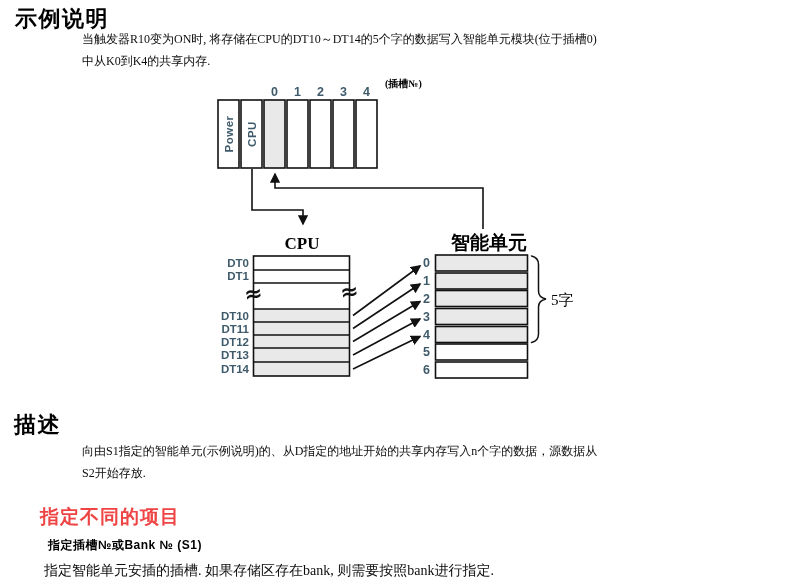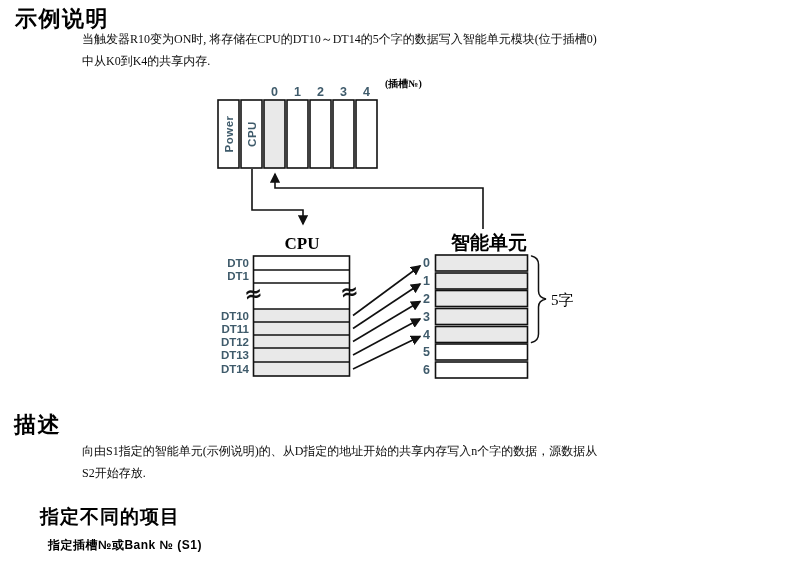--- a/index.html
+++ b/index.html
@@ -12,21 +12,21 @@
     position:relative;width:791px;height:586px;background:#fff;overflow:hidden;
     font-family:"Liberation Serif","DejaVu Serif",serif;color:#0d0d0d;
   }
   .abs{position:absolute;}
   .h-big{
     font-family:"Liberation Sans","DejaVu Sans",sans-serif;
     font-weight:bold;font-size:22px;letter-spacing:1.5px;color:#000;white-space:nowrap;margin-left:9px;
   }
   .h-mid{
     font-family:"Liberation Sans","DejaVu Sans",sans-serif;
-    font-weight:bold;font-size:19px;letter-spacing:1px;color:#000000;white-space:nowrap;
+    font-weight:bold;font-size:19px;letter-spacing:1px;color:#ef4444;white-space:nowrap;
   }
   .h-small{
     font-family:"Liberation Sans","DejaVu Sans",sans-serif;
     font-weight:bold;font-size:12px;letter-spacing:.5px;color:#000;white-space:nowrap;
   }
   .body-text{font-size:12px;line-height:22px;white-space:nowrap;margin-left:44px;}
   .body-text-sm{font-size:14px;line-height:20px;white-space:nowrap;}
   .slot-caption{font-size:10px;font-weight:600;white-space:nowrap;color:#000;}
   svg{position:absolute;left:0;top:0;}
   svg text{user-select:none;}
@@ -154,14 +154,15 @@
 
   <div class="abs body-text" style="left:38px;top:440px;">
     <div>向由S1指定的智能单元(示例说明)的、从D指定的地址开始的共享内存写入n个字的数据，源数据从</div>
     <div>S2开始存放.</div>
   </div>
 
   <div class="abs h-mid" style="left:40px;top:504px;">指定不同的项目</div>
 
   <div class="abs h-small" style="left:48px;top:537px;">指定插槽№或Bank № (S1)</div>
 
+  <div class="abs body-text-sm" style="left:44px;top:561px;">指定智能单元安插的插槽. 如果存储区存在bank, 则需要按照bank进行指定.</div>
 
 </div>
 
 </body></html>

